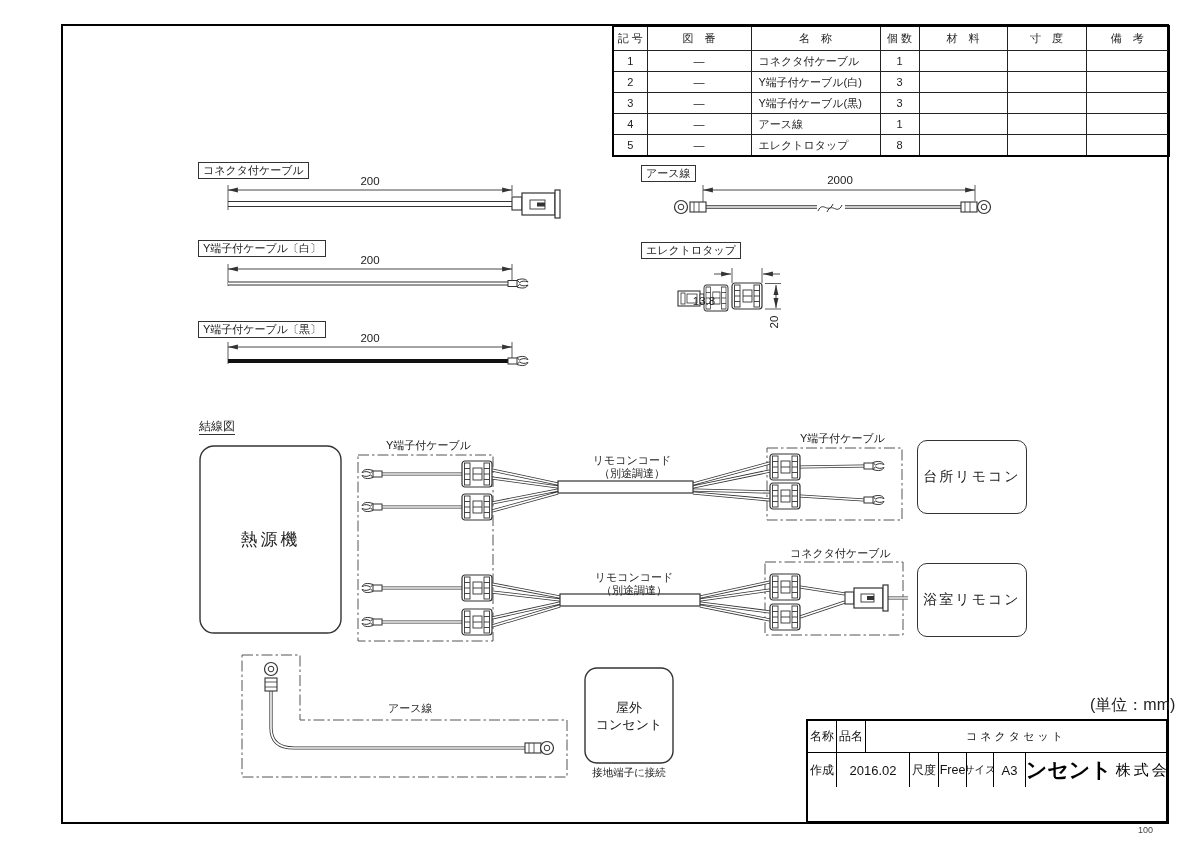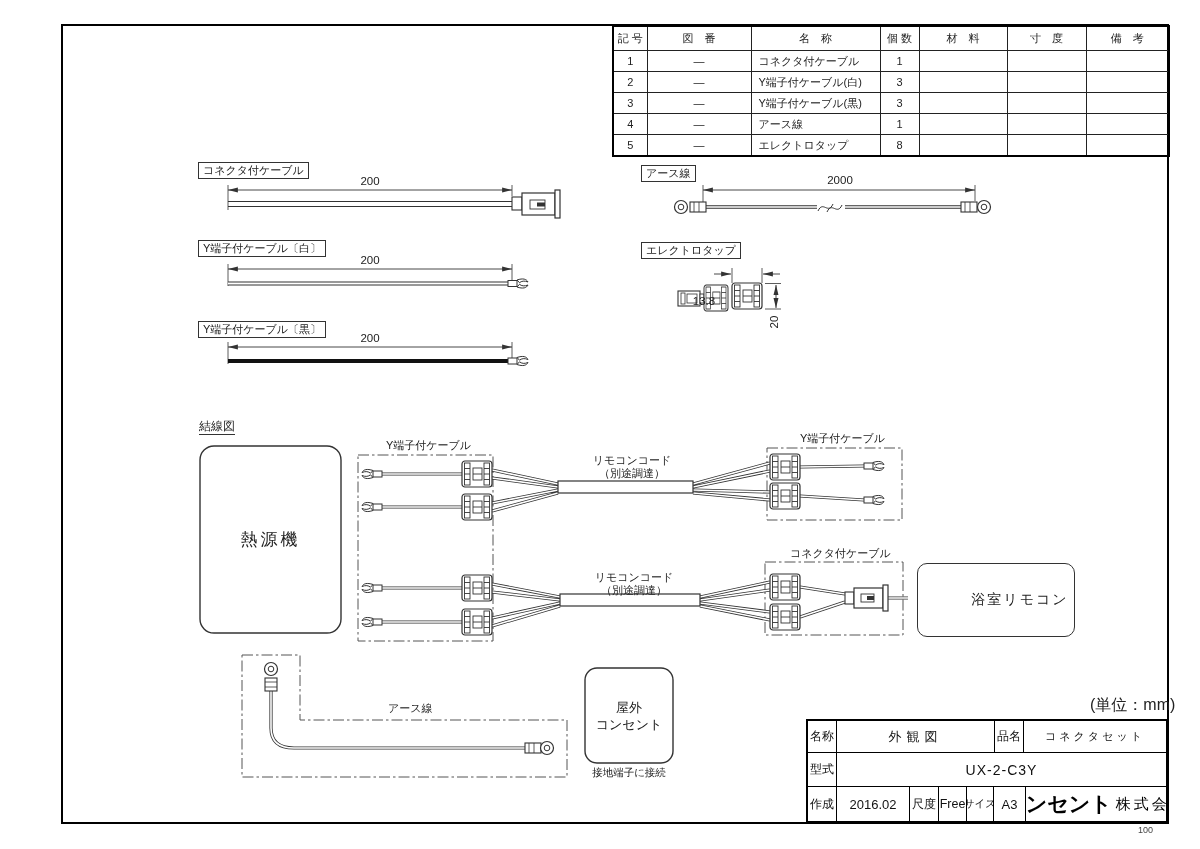--- a/index.html
+++ b/index.html
@@ -277,42 +277,38 @@
   <div class="plain" style="left:386px;top:439px;">Y端子付ケーブル</div>
   <div class="plain" style="left:800px;top:432px;">Y端子付ケーブル</div>
 
   <div class="plain" style="left:572px;top:454px;width:120px;text-align:center;">リモコンコード</div>
   <div class="plain" style="left:572px;top:467px;width:120px;text-align:center;">（別途調達）</div>
   <div class="plain" style="left:574px;top:571px;width:120px;text-align:center;">リモコンコード</div>
   <div class="plain" style="left:574px;top:584px;width:120px;text-align:center;">（別途調達）</div>
 
   <div class="plain" style="left:790px;top:547px;">コネクタ付ケーブル</div>
 
-  <div class="rbox" style="left:917px;top:563px;width:108px;height:72px;font-size:14px;letter-spacing:2px;border-radius:10px;padding-left:48px;">浴室リモコン</div>
+  <div class="rbox" style="left:917px;top:440px;width:108px;height:72px;font-size:14px;letter-spacing:2px;border-radius:10px;">台所リモコン</div>
+  <div class="rbox" style="left:917px;top:563px;width:108px;height:72px;font-size:14px;letter-spacing:2px;border-radius:10px;">浴室リモコン</div>
 
   <div class="plain" style="left:388px;top:702px;">アース線</div>
 
   <div class="rbox" style="left:585px;top:668px;width:88px;height:95px;font-size:13px;border:none;line-height:17px;">
     <span>屋外</span>
     <span>コンセント</span>
   </div>
   <div class="plain" style="left:585px;top:766px;width:88px;text-align:center;font-size:10.5px;">接地端子に接続</div>
 
   <div class="plain" style="left:1090px;top:698px;width:76px;text-align:right;font-size:16px;">(単位：mm)</div>
 
   <div id="title-block">
     <div class="tbrow" style="height:32px;">
       <div class="tbc lab" style="width:29px;">名称</div>
-      <div class="tbc" style="width:158px;font-size:13px;letter-spacing:5px;">外観図</div>
       <div class="tbc lab" style="width:29px;">品名</div>
       <div class="tbc last" style="flex:1;font-size:11px;letter-spacing:3px;">コネクタセット</div>
-    </div>
-    <div class="tbrow" style="height:34px;">
-      <div class="tbc lab" style="width:29px;">型式</div>
-      <div class="tbc last" style="flex:1;font-size:14px;letter-spacing:1px;">UX-2-C3Y</div>
     </div>
     <div class="tbrow tbrowlast" style="height:34px;">
       <div class="tbc lab" style="width:29px;">作成</div>
       <div class="tbc" style="width:73px;font-size:13px;">2016.02</div>
       <div class="tbc lab" style="width:29px;">尺度</div>
       <div class="tbc" style="width:28px;font-size:12.5px;">Free</div>
       <div class="tbc lab" style="width:27px;font-size:10.5px;">サイズ</div>
       <div class="tbc" style="width:32px;font-size:13px;">A3</div>
       <div class="tbc last" style="flex:1;">
         <span class="logo">コンセント</span>

